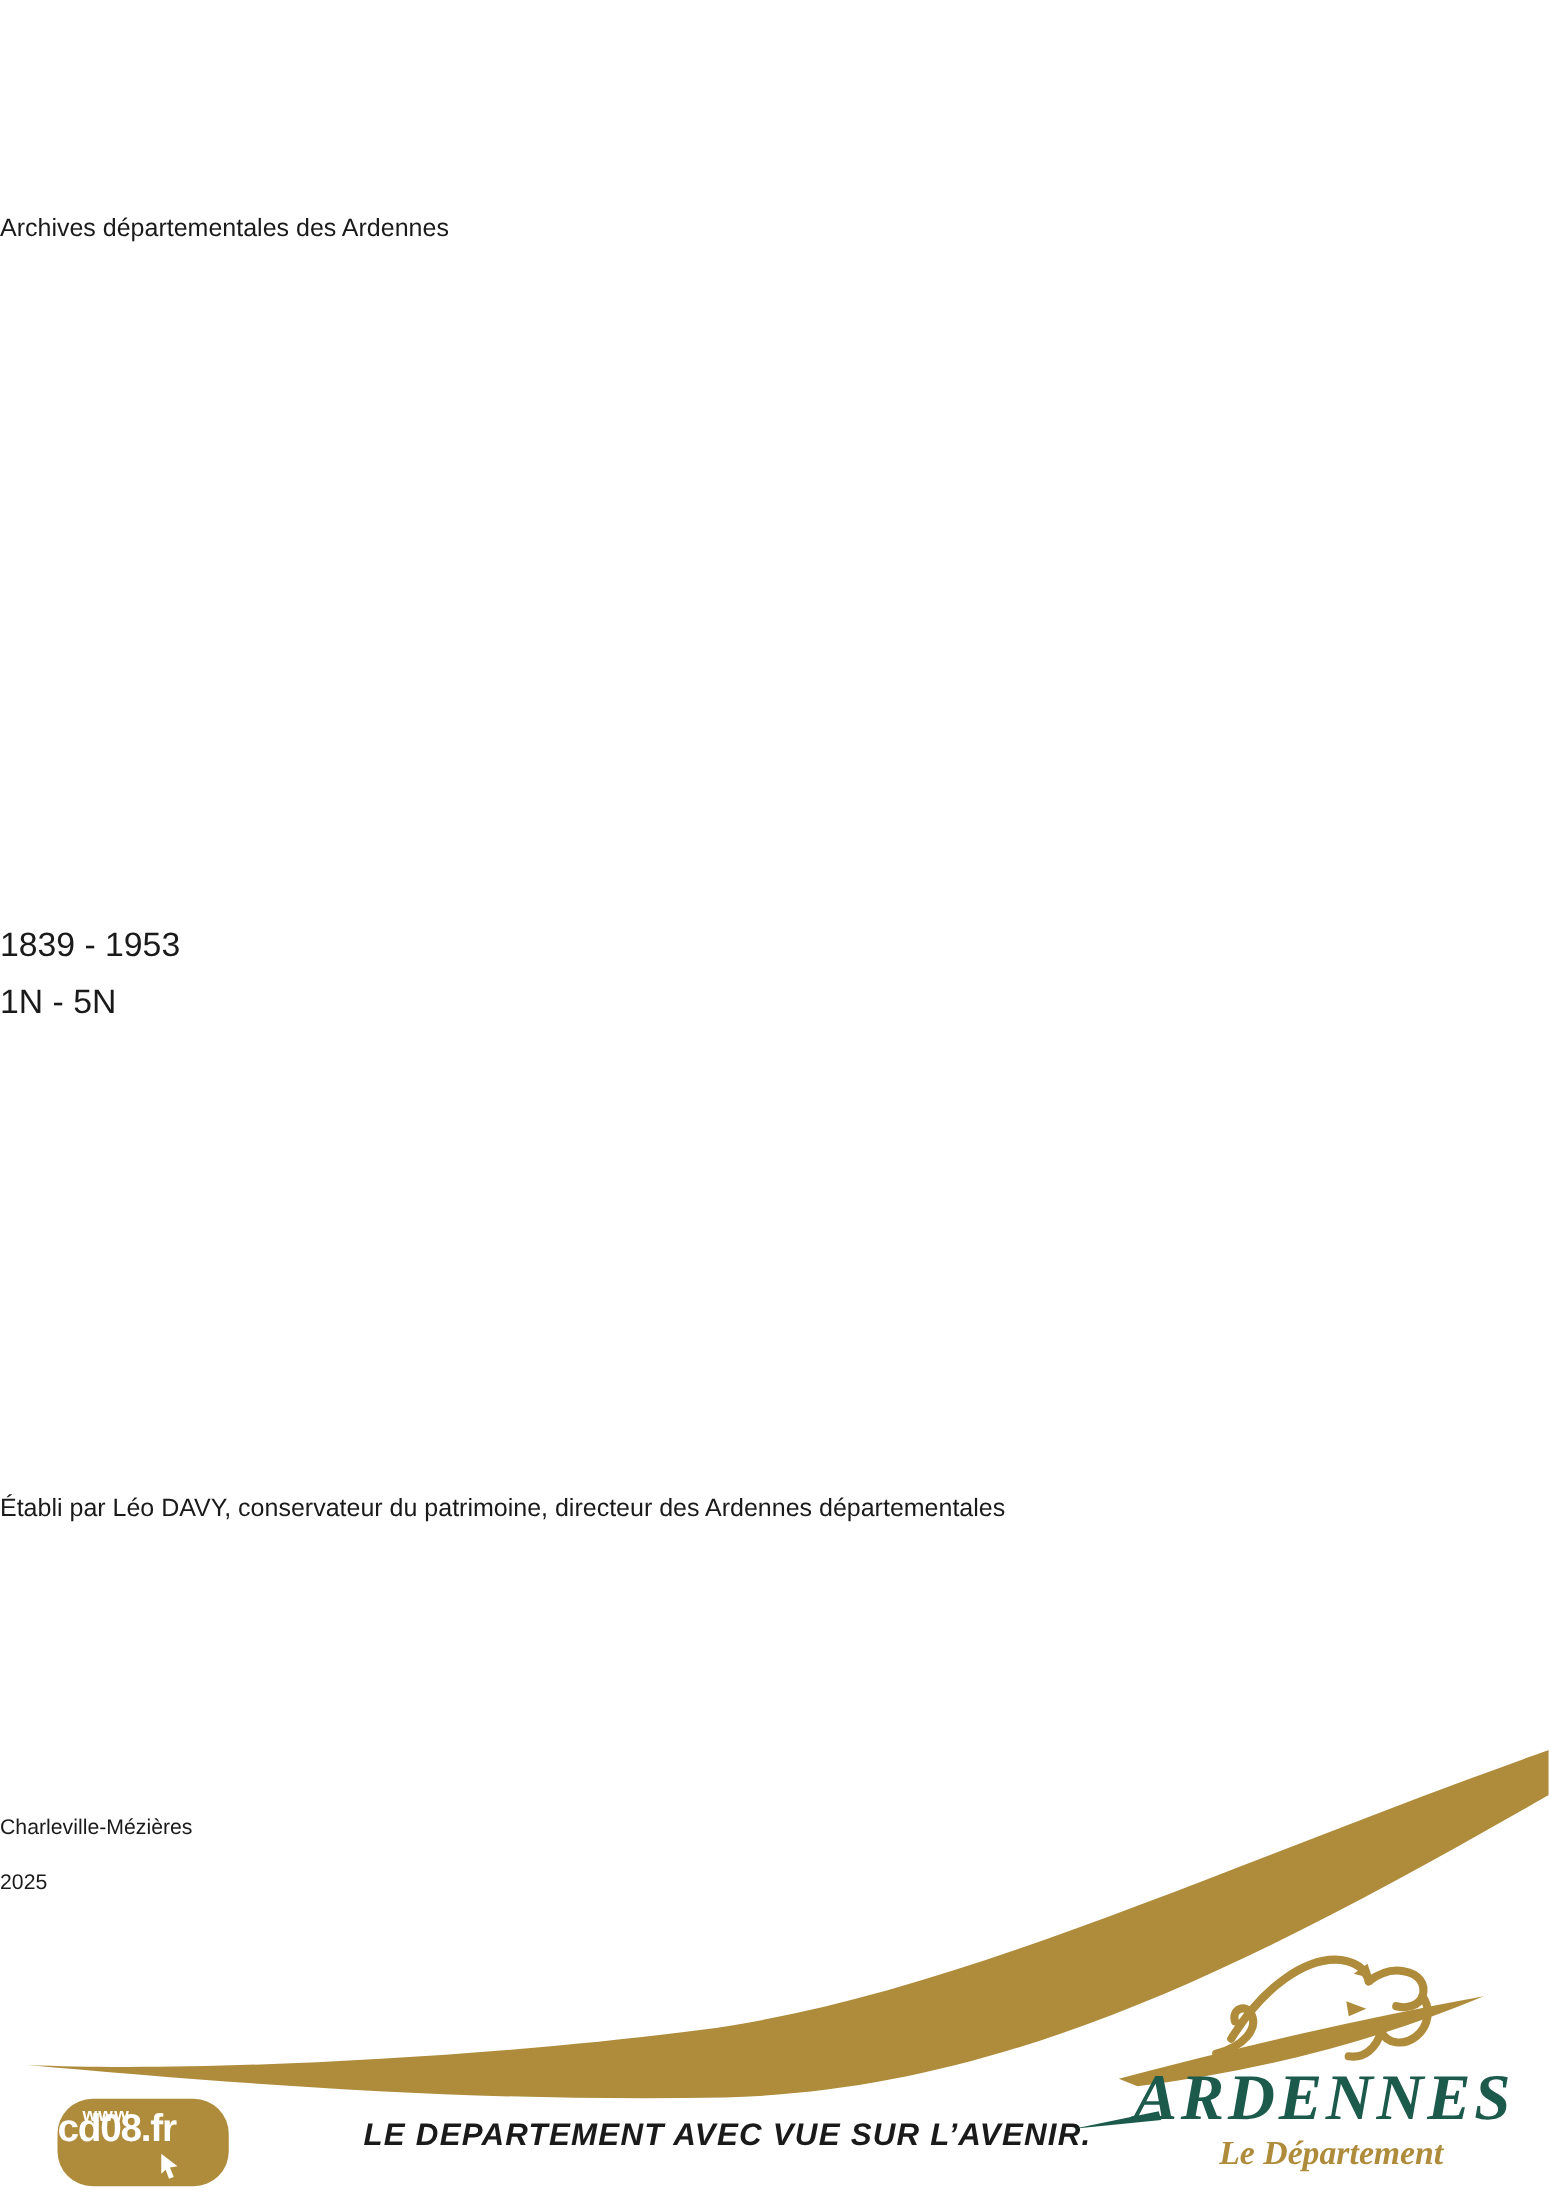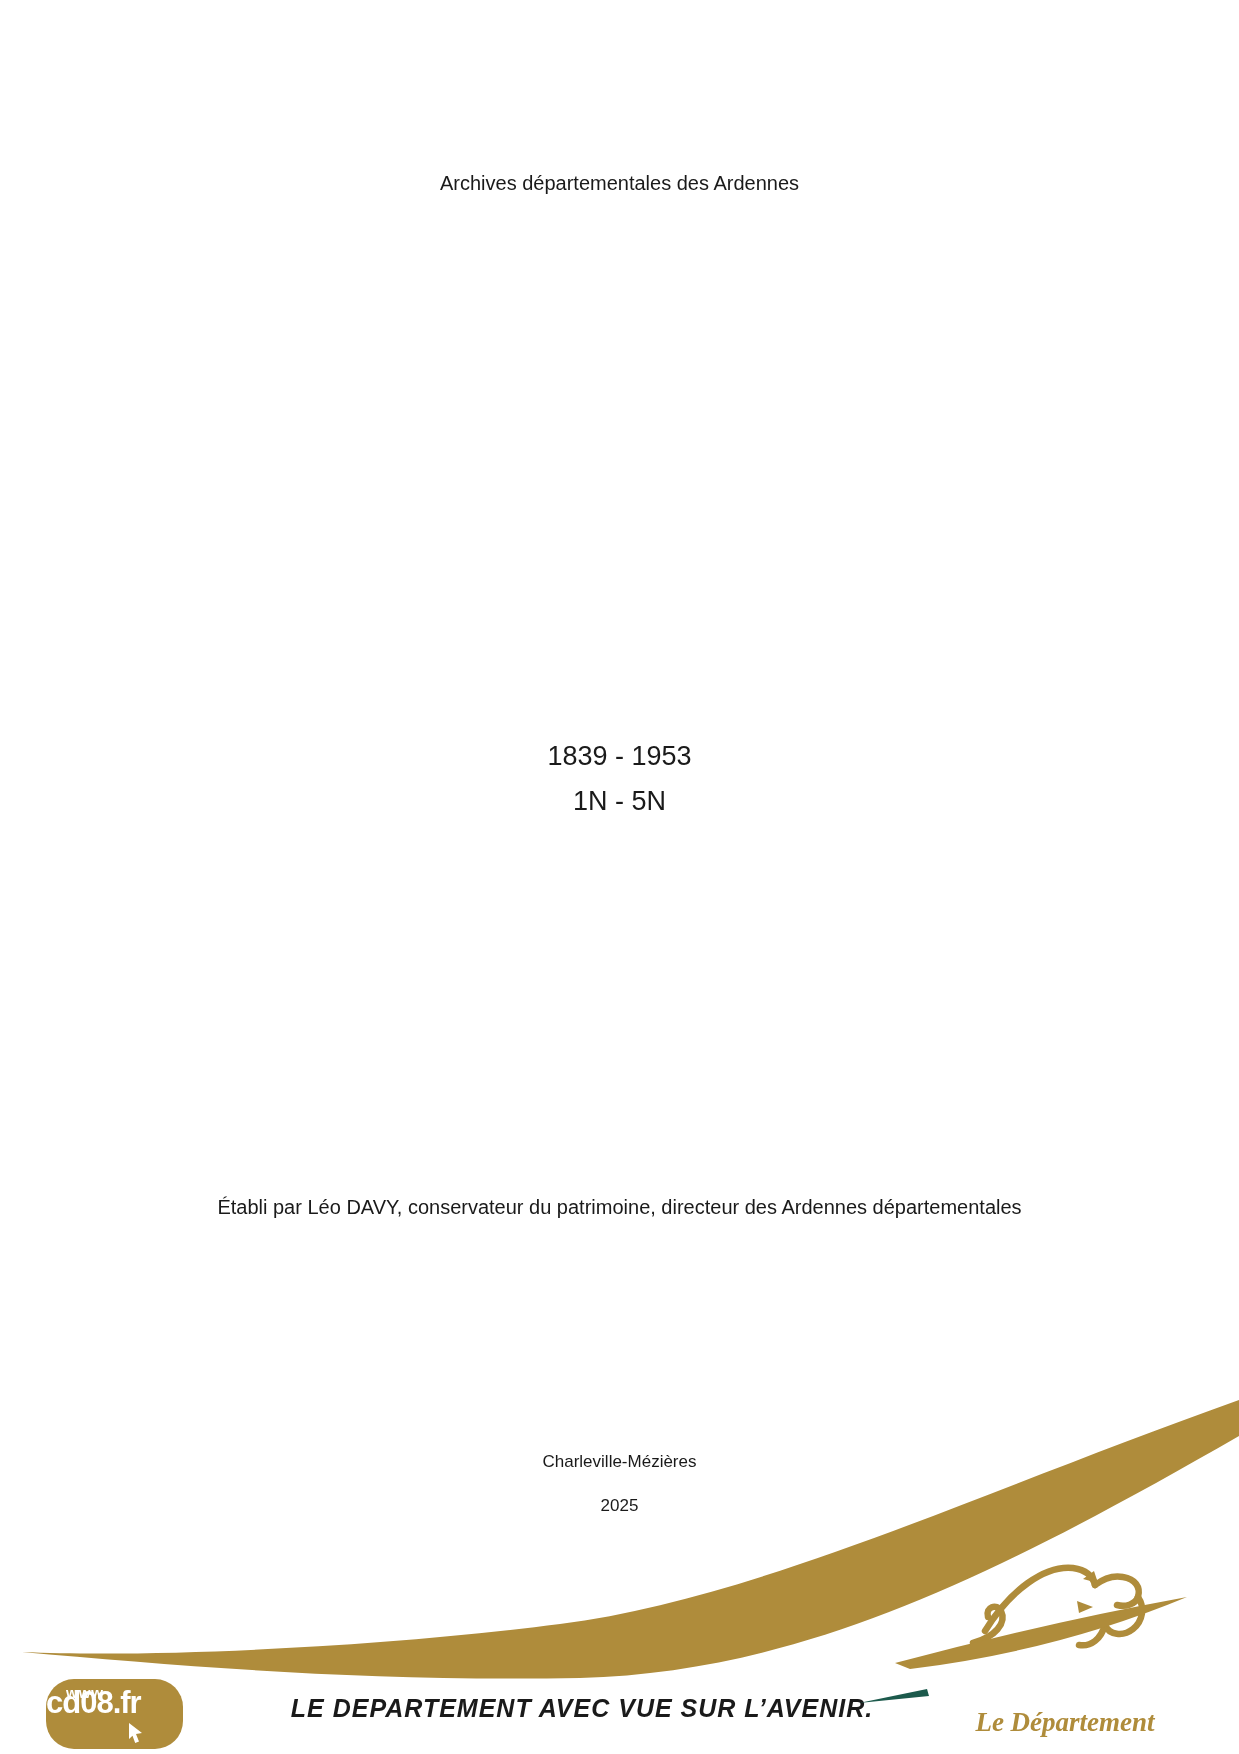--- a/index.html
+++ b/index.html
@@ -8,21 +8,21 @@
     --ink:#1A1A1A;
   }
   *{box-sizing:border-box;}
   html,body{margin:0;padding:0;}
   body{
     width:1239px;height:1754px;position:relative;overflow:hidden;
     background:#ffffff;
     font-family:"Liberation Sans", sans-serif;
     color:var(--ink);
   }
-  .centerline{position:absolute;left:0;width:1239px;text-align:center;white-space:nowrap;}
+  .centerline{position:absolute;left:0;width:1239px;text-align:left;white-space:nowrap;}
 
   .doc-header{top:172px;font-size:20px;}
   .doc-title{top:508px;font-size:36px;font-weight:bold;line-height:47px;letter-spacing:.5px;}
   .doc-dates{top:741px;font-size:27px;}
   .doc-cote{top:786px;font-size:27px;}
   .doc-author{top:1196px;font-size:20px;}
   .doc-place{top:1452px;font-size:17px;}
   .doc-year{top:1496px;font-size:17px;}
 
   
@@ -112,16 +112,17 @@
         <path d="M 250 80 C 246 94, 236 102, 224 100"></path>
       </g>
 
       <path fill="var(--gold)" d="M 222 56 L 238 62 L 224 68 Z"></path>
       <path fill="var(--gold)" d="M 228 34 L 239 26 L 243 38 Z"></path>
 
       <path fill="var(--gold)" d="M 40 118 Q 190 78 332 52 Q 202 106 55 124 Z"></path>
 
       <path fill="var(--green)" d="M 4 158 L 72 144 L 74 151 Z"></path>
     </svg>
+    <div class="name">ARDENNES</div>
     <div class="sub">Le Département</div>
   </div>
 
 </div>
 
 </body></html>

